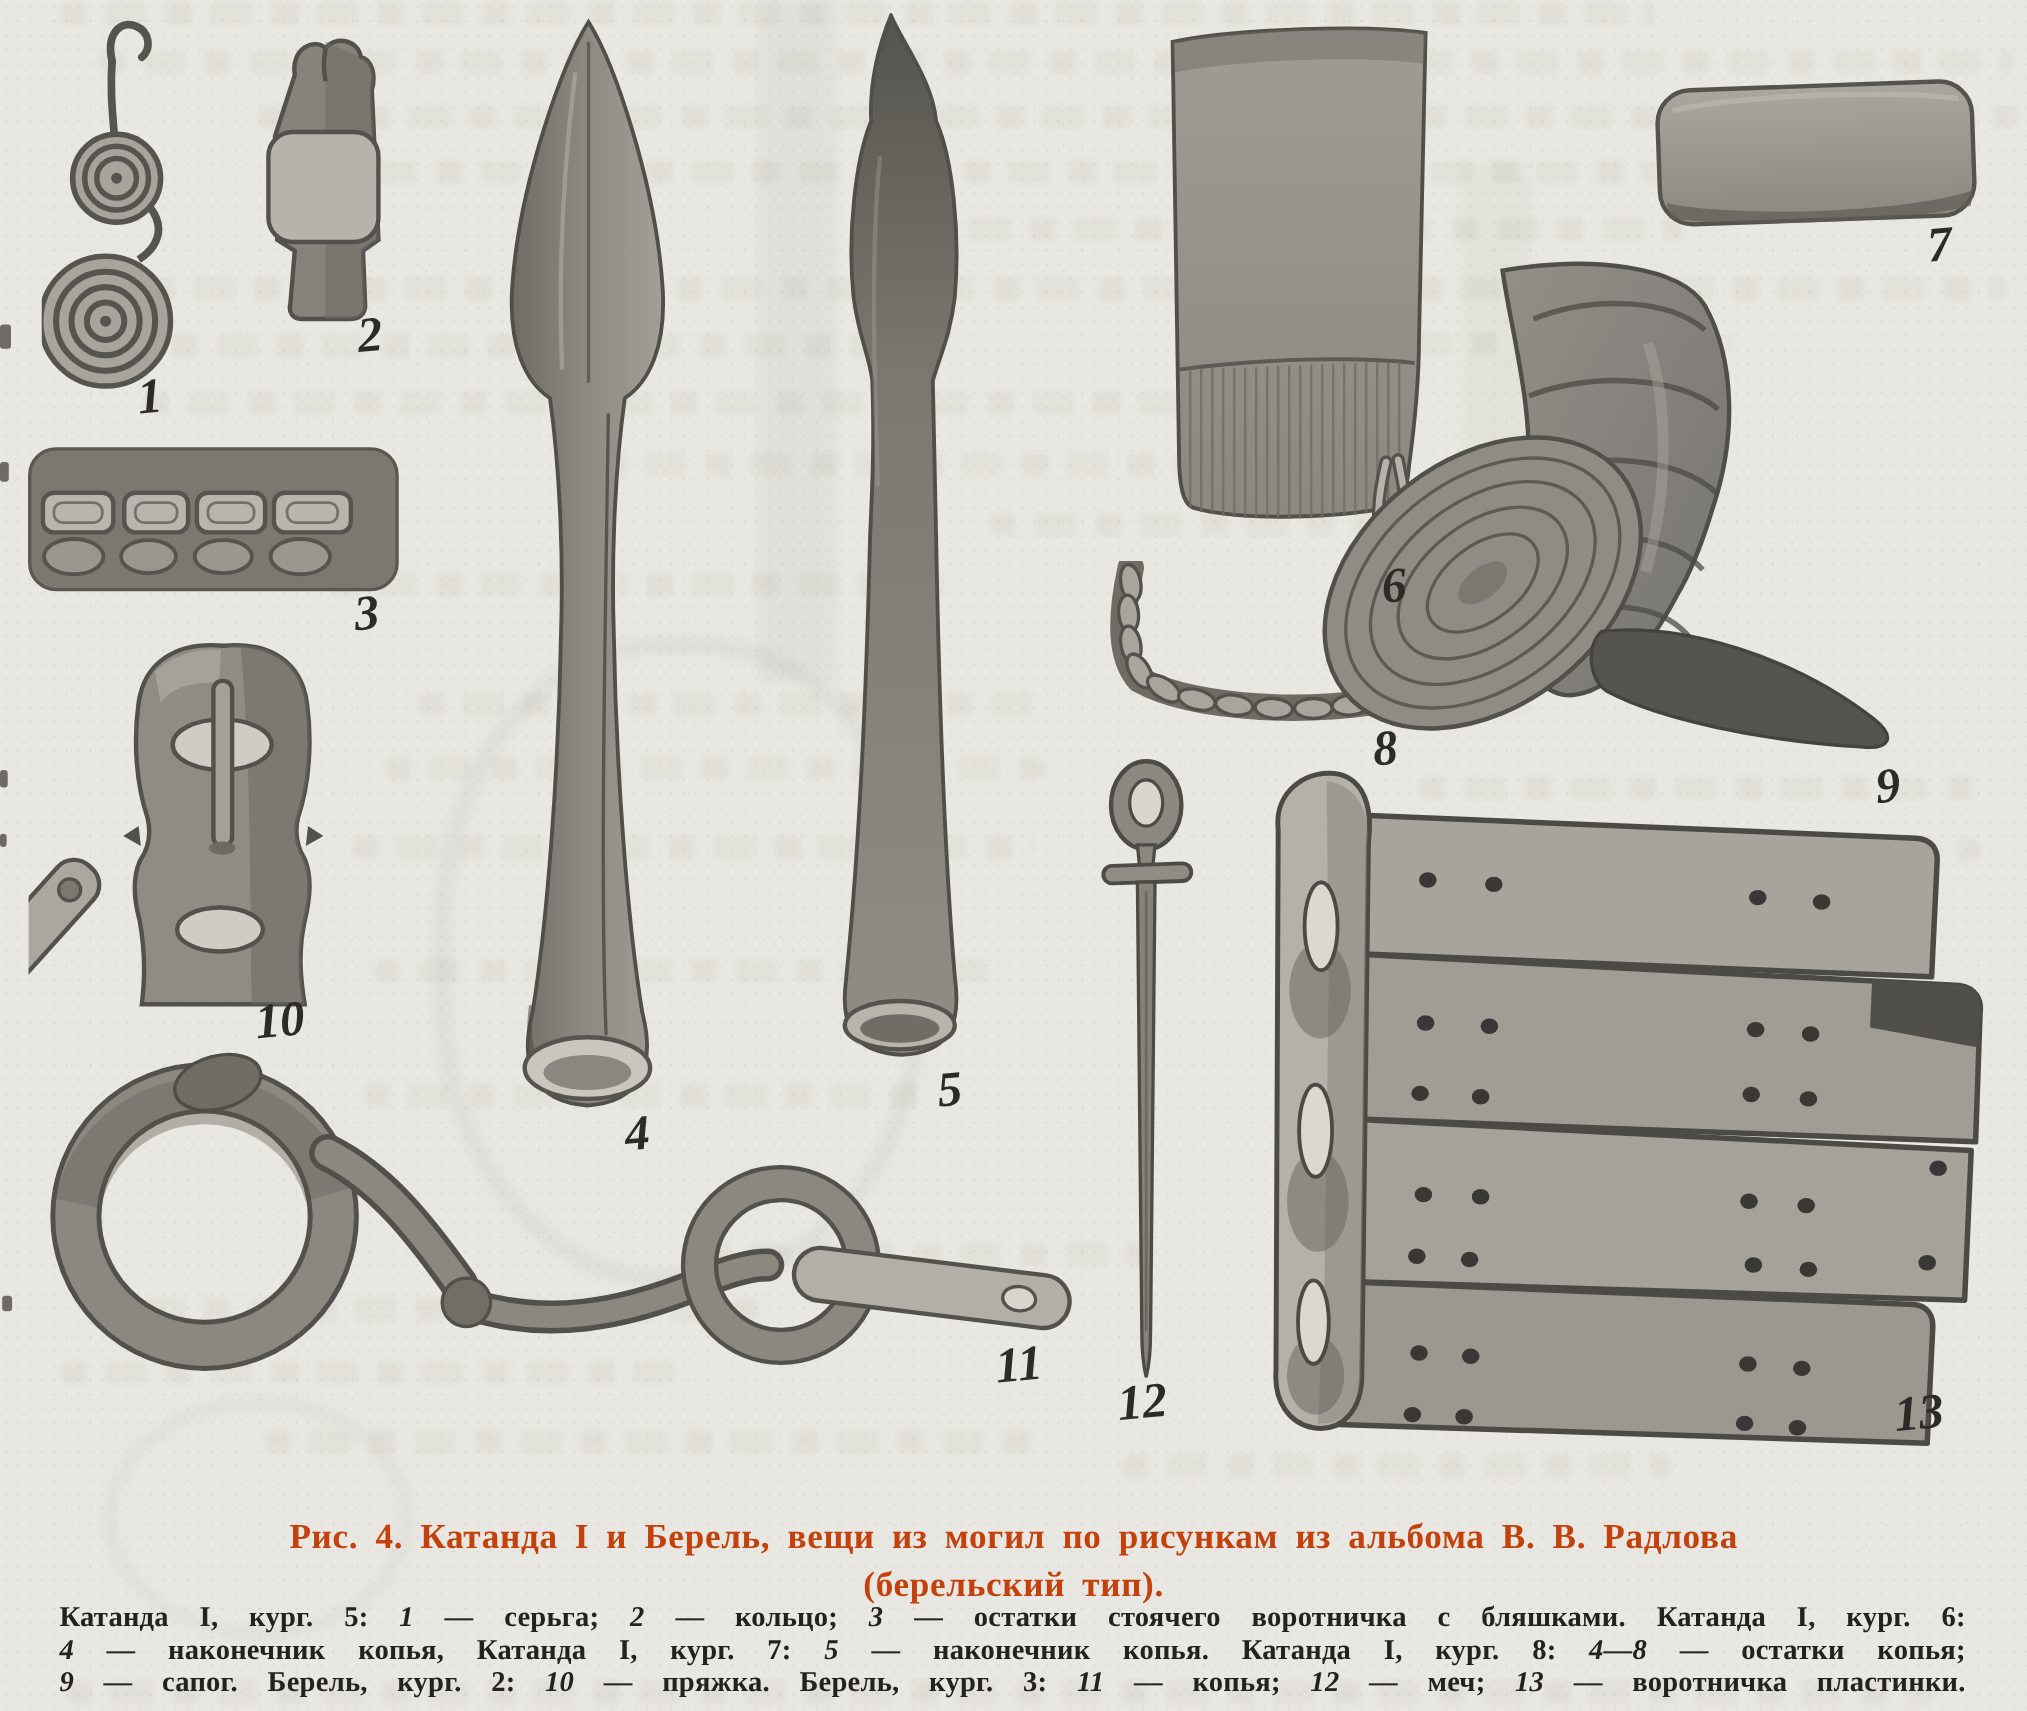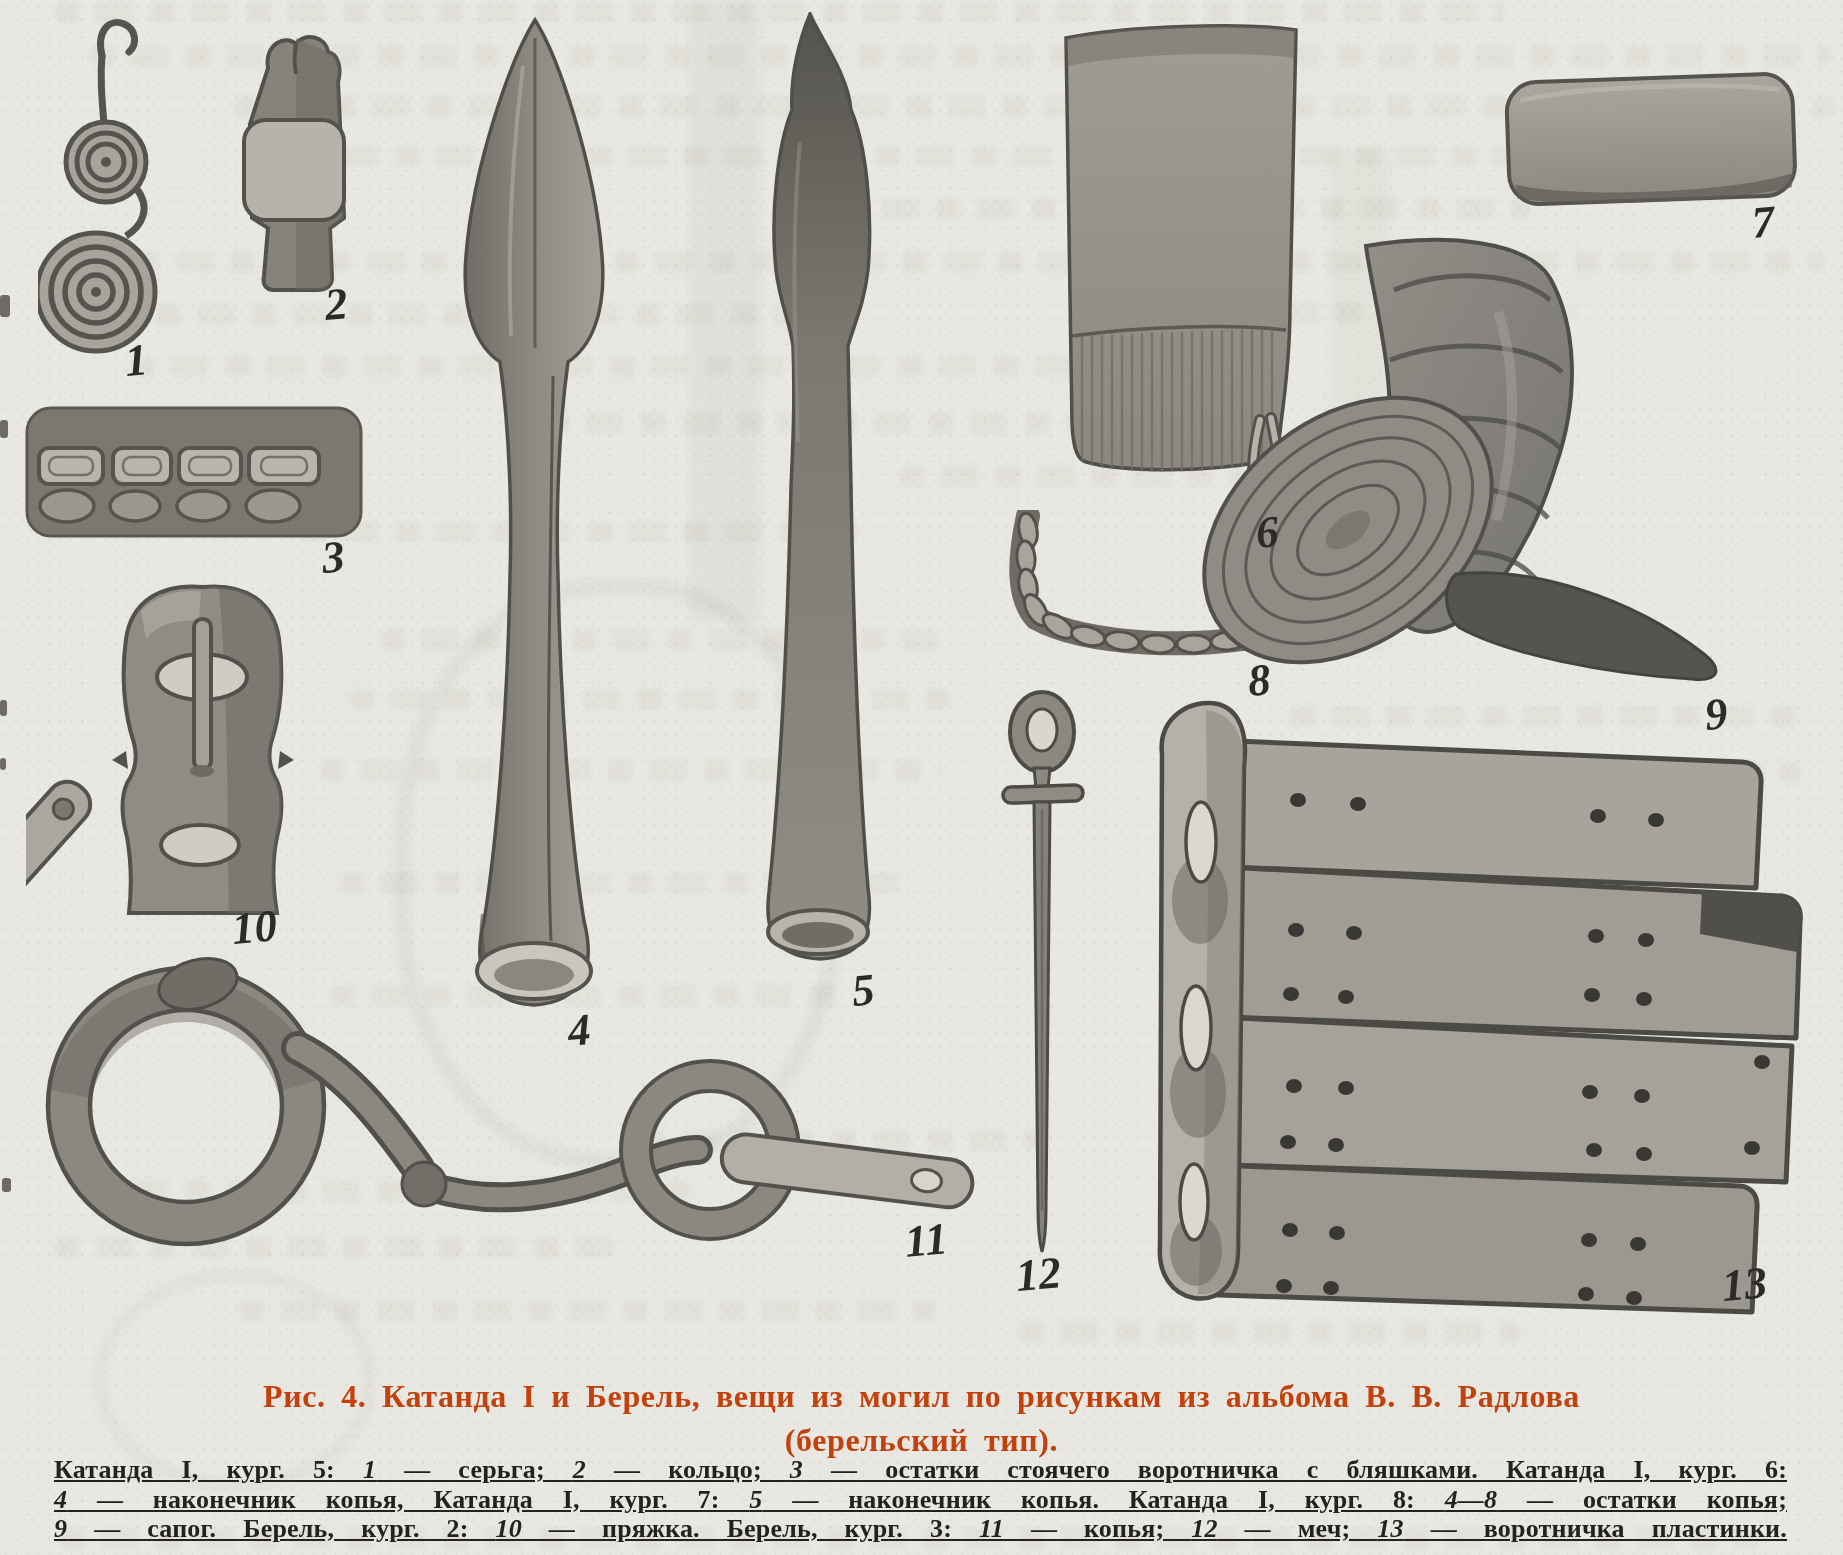--- a/index.html
+++ b/index.html
@@ -36,21 +36,21 @@
   .caption{
     position:absolute;top:1358px;left:0;width:100%;
     text-align:center;font-weight:700;font-size:32px;line-height:44px;
     letter-spacing:.6px;word-spacing:7px;color:#c2410c;margin-top:16px;
   }
   .legend{
     position:absolute;top:1455px;left:54px;right:56px;
     font-weight:700;font-size:26px;line-height:29.5px;letter-spacing:.2px;
     text-align:justify;color:#23221f;
   }
-  .legend .line{text-align:justify;text-align-last:justify;text-decoration:underline;}
+  .legend .line{text-align:justify;text-align-last:justify;}
   .legend .it{font-style:italic;}
   svg{display:block;}
 </style>
 </head>
 <body>
 
 <div class="paper-noise"></div>
 
 <div>
   <div class="bleed" style="left:55px;top:2px;width:1450px"></div>

